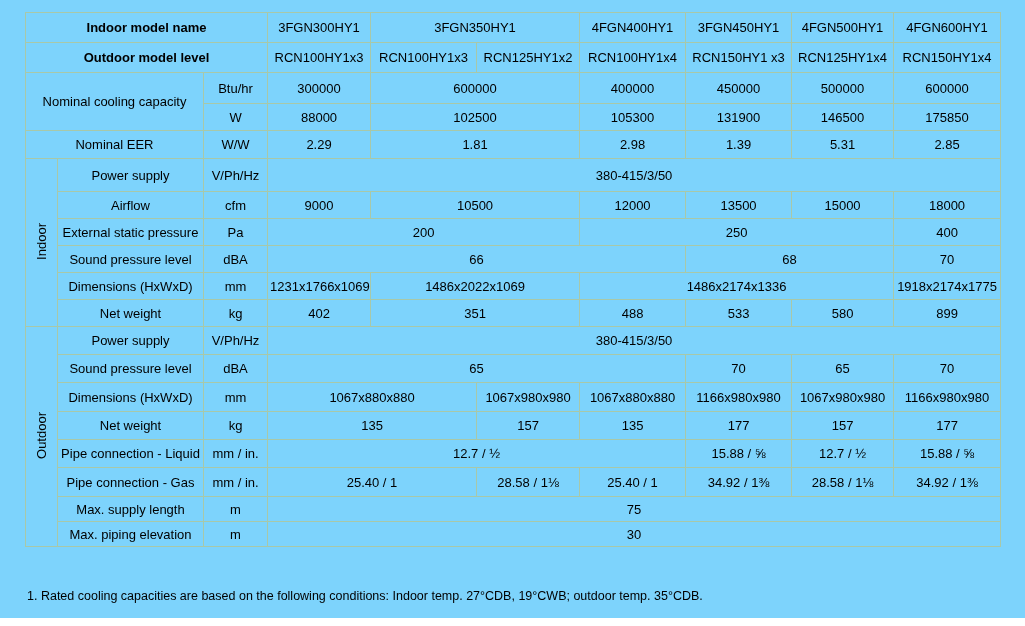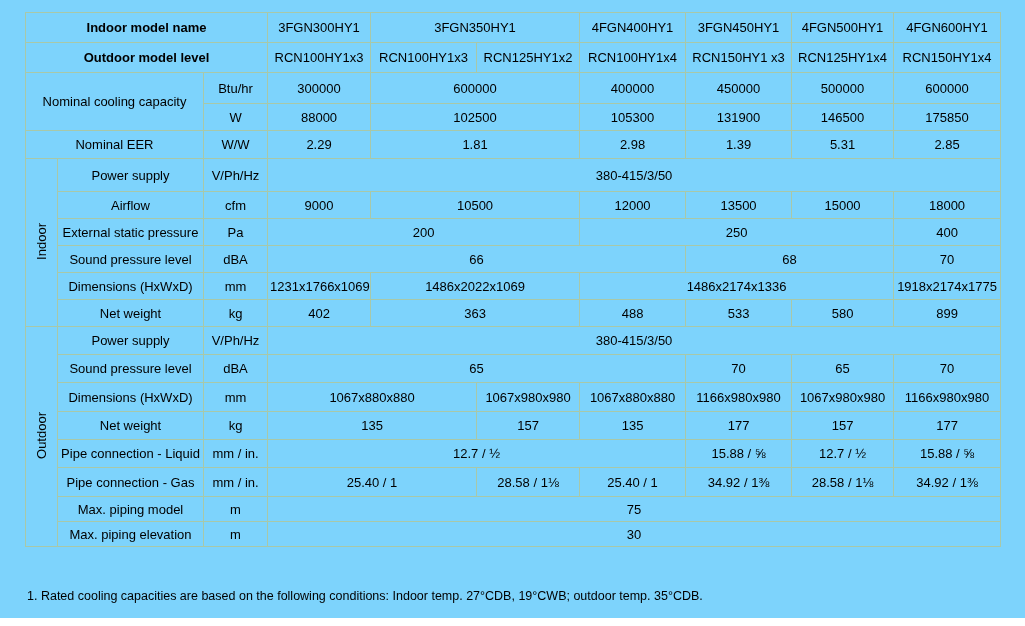--- a/index.html
+++ b/index.html
@@ -149,21 +149,21 @@
       <td>1231x1766x1069</td>
       <td colspan="2">1486x2022x1069</td>
       <td colspan="3">1486x2174x1336</td>
       <td>1918x2174x1775</td>
     </tr>
 
     <tr class="rh27">
       <td class="lbl">Net weight</td>
       <td>kg</td>
       <td>402</td>
-      <td colspan="2">363</td>
+      <td colspan="2">351</td>
       <td>488</td>
       <td>533</td>
       <td>580</td>
       <td>899</td>
     </tr>
 
     <tr class="rh28">
       <td class="vcell" rowspan="8">
         <span class="vert">Outdoor</span>
       </td>
@@ -217,21 +217,21 @@
       <td>mm / in.</td>
       <td colspan="2">25.40 / 1</td>
       <td>28.58 / 1⅛</td>
       <td>25.40 / 1</td>
       <td>34.92 / 1⅜</td>
       <td>28.58 / 1⅛</td>
       <td>34.92 / 1⅜</td>
     </tr>
 
     <tr class="rh25">
-      <td class="lbl">Max. piping model</td>
+      <td class="lbl">Max. supply length</td>
       <td>m</td>
       <td colspan="7">75</td>
     </tr>
 
     <tr class="rh25">
       <td class="lbl">Max. piping elevation</td>
       <td>m</td>
       <td colspan="7">30</td>
     </tr>
   </tbody>

